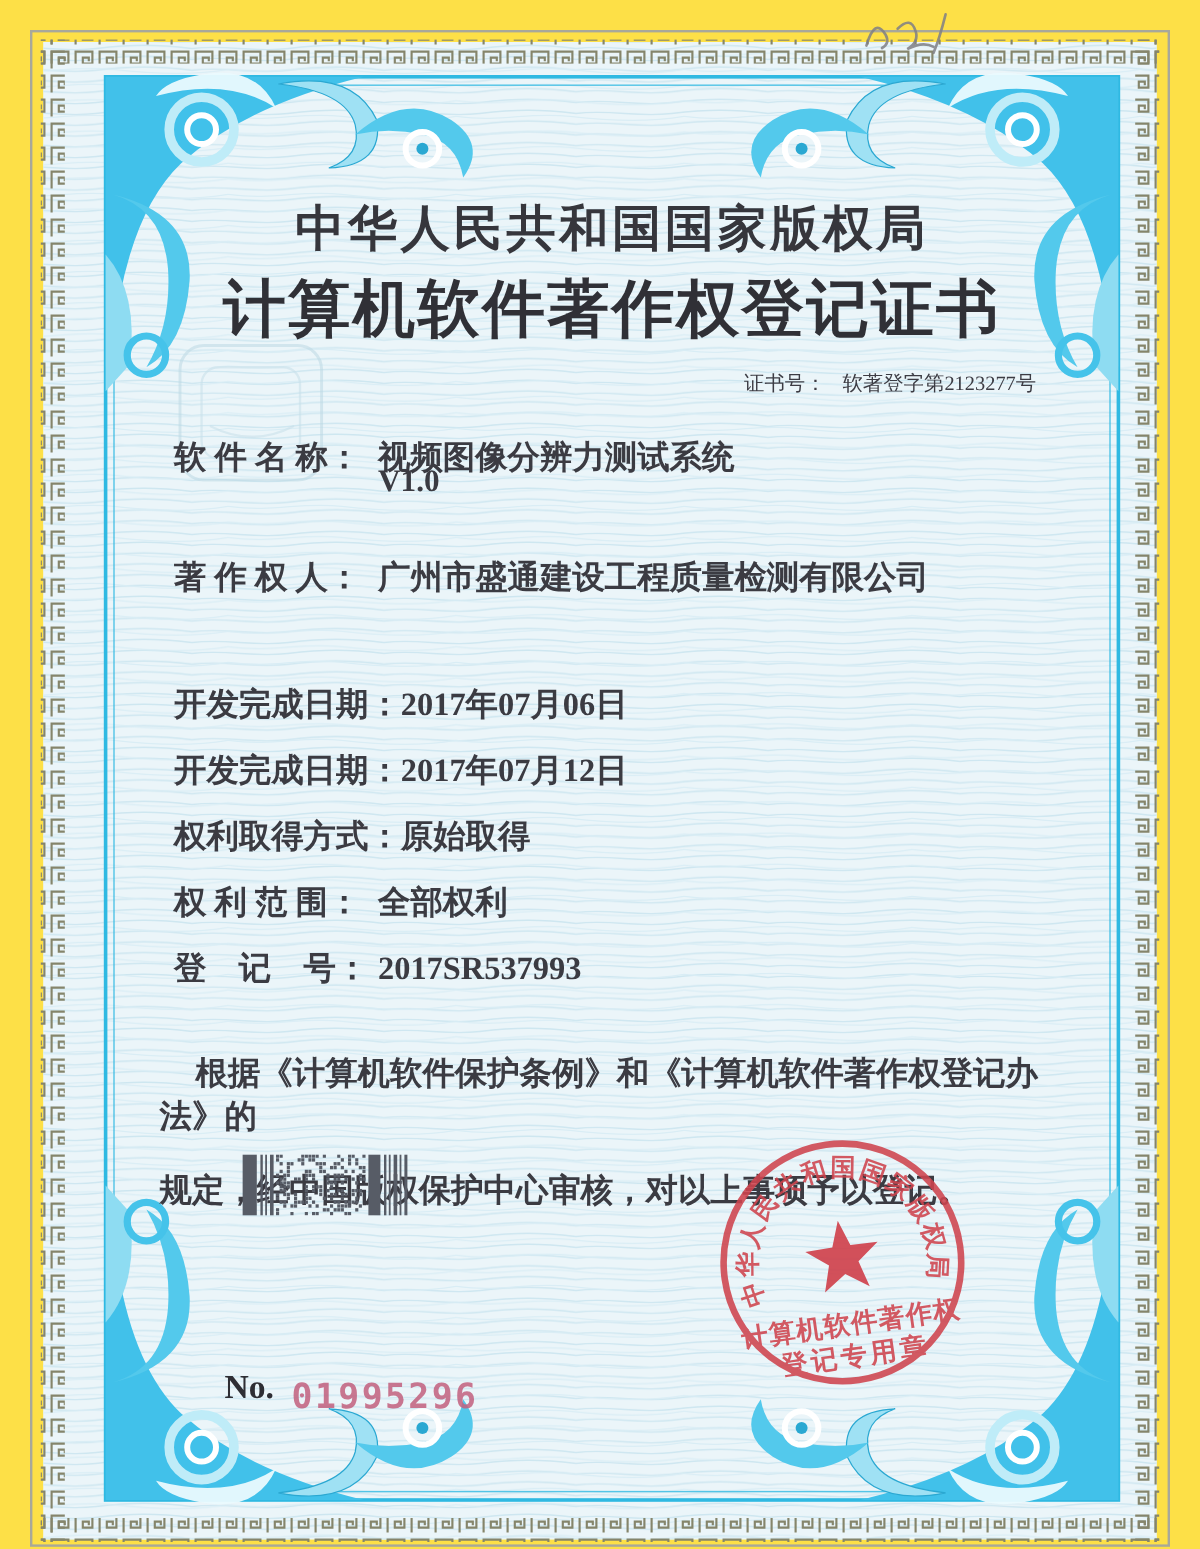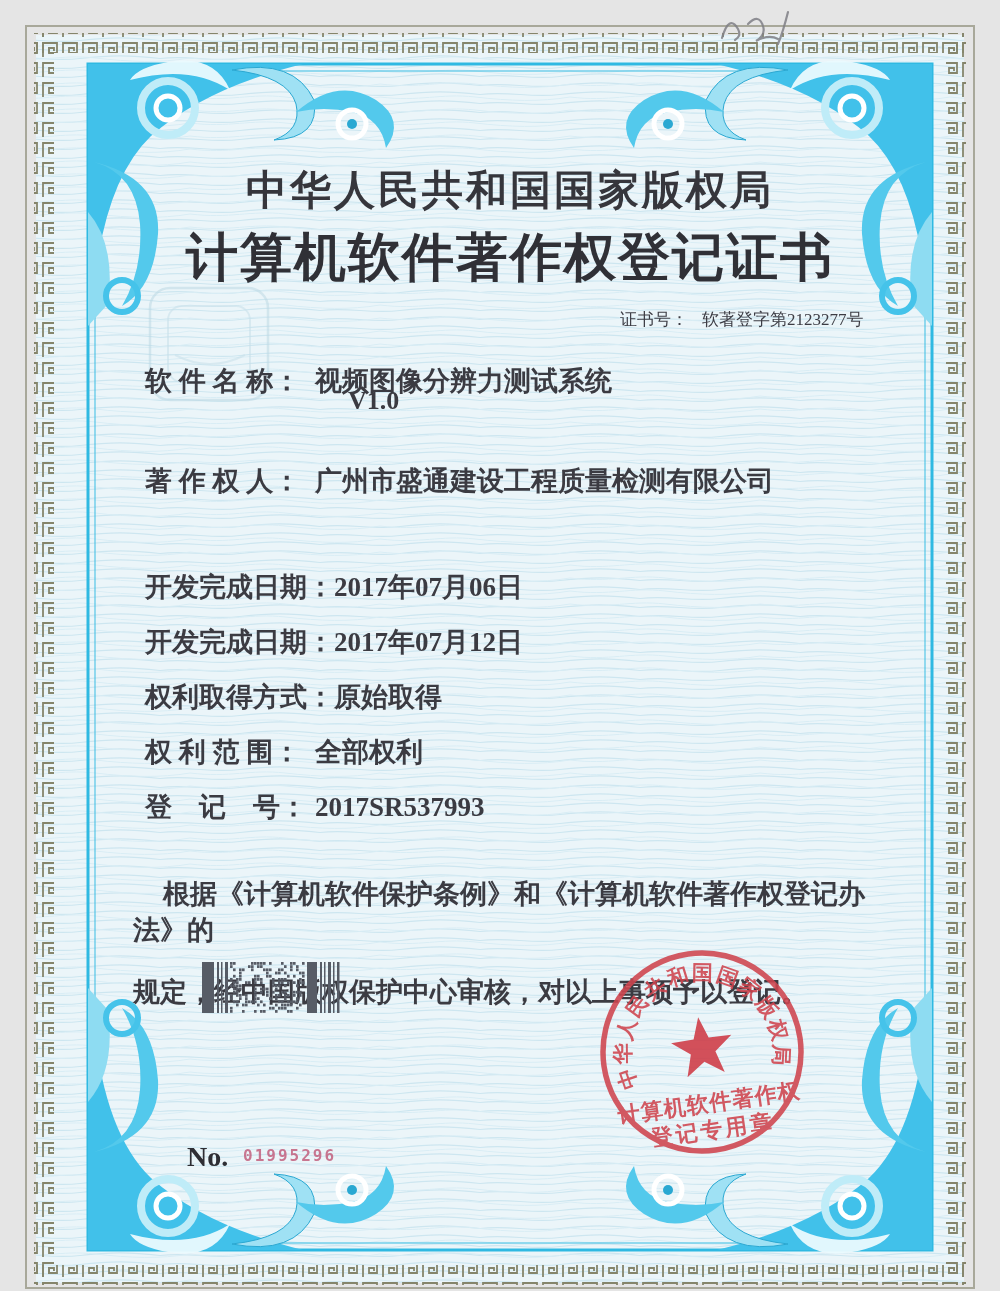--- a/index.html
+++ b/index.html
@@ -1,52 +1,52 @@
 <!DOCTYPE html>
 <html><head>
 <meta charset="utf-8">
 <style>
   html,body{margin:0;padding:0;background:#ffffff;}
   .page{
     position:relative;width:1000px;height:1291px;overflow:hidden;
-    background:#e5e5e5;
+    background:#fde047;
     font-family:"Liberation Serif","DejaVu Serif",serif;
     color:#3a3a40;
   }
   .frame-svg,.seal-svg{position:absolute;left:0;top:0;width:1000px;height:1291px;}
   .frame-svg{z-index:1;}
   .content{position:absolute;left:0;top:0;width:1000px;height:1291px;z-index:2;}
   .seal-svg{z-index:3;pointer-events:none;}
   .abs{position:absolute;}
 
   .title1{left:20px;top:163px;width:980px;text-align:center;
     font-size:41px;font-weight:bold;letter-spacing:3px;color:#36363c;}
   .title2{left:20px;top:223px;width:980px;text-align:center;
     font-size:52px;font-weight:bold;letter-spacing:2px;color:#303036;}
   .certno{left:620px;top:308px;font-size:17px;font-weight:normal;color:#3c3c44;}
   .certno .lbl{margin-right:14px;}
 
   .field-row{left:145px;width:760px;font-size:27px;font-weight:bold;color:#3b3b42;margin-top:14px;}
   .field-row .flabel{display:inline-block;min-width:170px;}
   .row0{top:349px;}
-  .row0b{left:315px;top:386px;font-size:26px;font-weight:bold;color:#3b3b42;margin-left:33px;}
+  .row0b{left:315px;top:386px;font-size:26px;font-weight:bold;color:#3b3b42;}
   .row1{top:449px;}
   .row2{top:555px;}
   .row3{top:610px;}
   .row4{top:665px;}
   .row5{top:720px;}
   .row6{top:775px;}
 
   .body-par{left:133px;top:849px;width:755px;font-size:27px;font-weight:bold;color:#3b3b42;}
   .body-par .l1{text-indent:30px;margin-top:27px;}
   .body-par .l2{margin-top:26px;}
 
   .serial{left:187px;top:1141px;font-size:28px;font-weight:bold;color:#2e2e34;}
   .serial-num{left:243px;top:1146px;font-family:"DejaVu Sans Mono",monospace;
-    font-size:16px;letter-spacing:2px;color:#c2607e;font-weight:bold;opacity:.85;}
+    font-size:29px;letter-spacing:2px;color:#c2607e;font-weight:bold;opacity:.85;}
   .issue-date{left:597px;top:1149px;font-size:28px;font-weight:bold;
     letter-spacing:1px;color:#3a3a42;}
   .barcode-wrap{left:202px;top:962px;width:142px;height:51px;}
 </style>
 </head>
 <body>
 
 <div class="page">
 
   <svg class="frame-svg" viewBox="0 0 1000 1291" aria-hidden="true">

